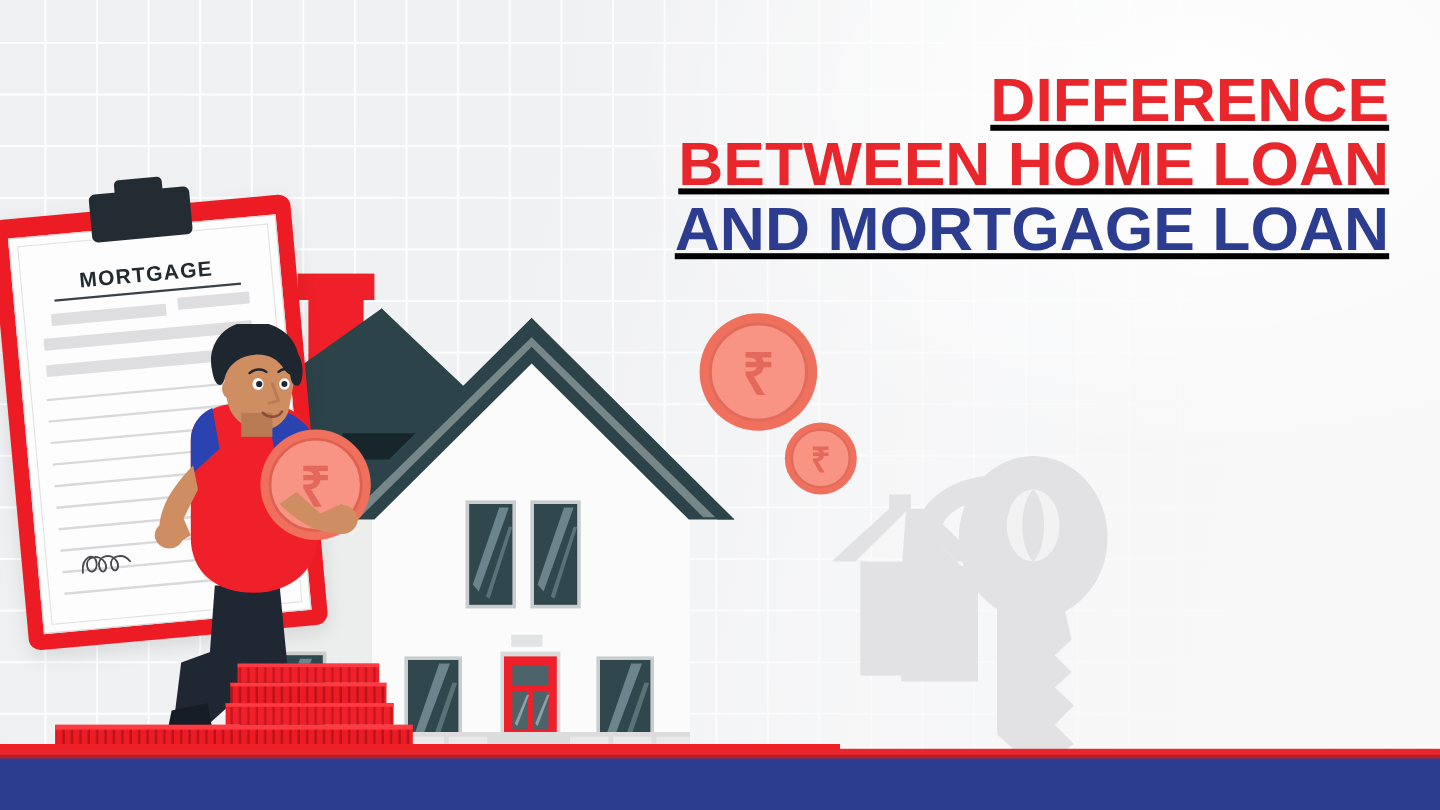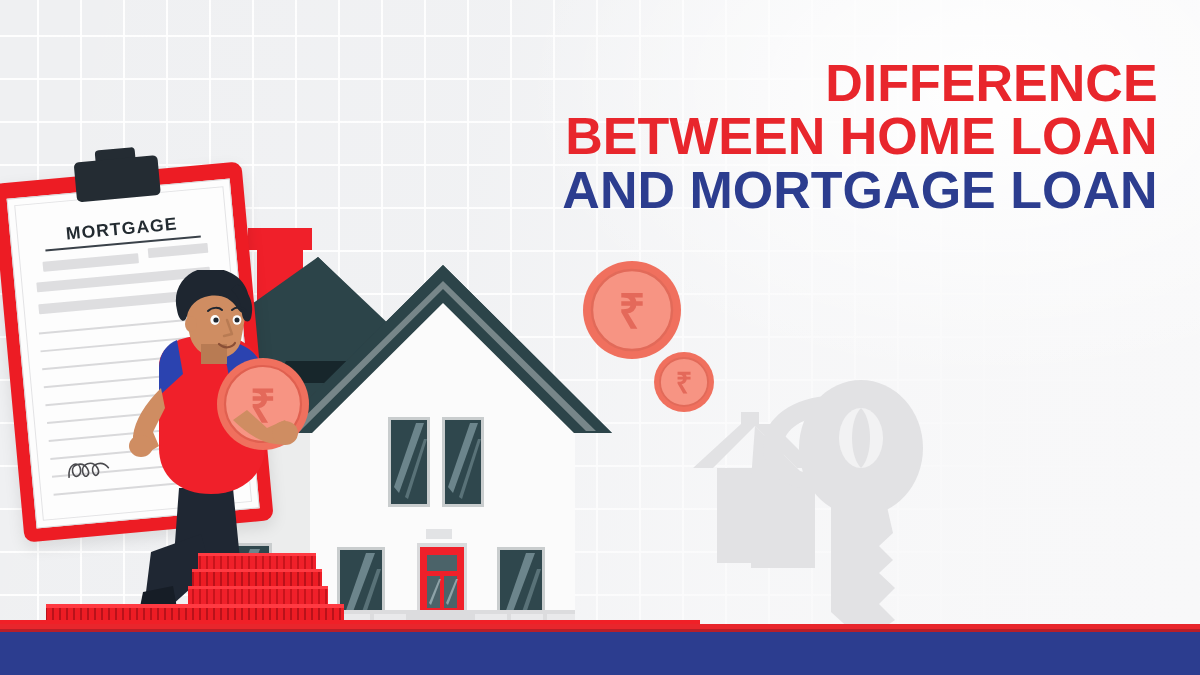--- a/index.html
+++ b/index.html
@@ -39,20 +39,21 @@
     position:absolute;right:-60px;top:-120px;width:760px;height:520px;
     background:radial-gradient(ellipse at 65% 40%, rgba(255,255,255,.95) 0%, rgba(255,255,255,0) 68%);
   }
 
   
   .title-block{
     position:absolute;right:42px;top:60px;
     text-align:right;
     line-height:.96;
     letter-spacing:-0.5px;
+    text-decoration:underline;
   }
   .title-line{
     display:block;
     font-weight:700;
     font-size:51px;
     letter-spacing:0px;
     white-space:nowrap;
     transform:scaleX(1.02);
     transform-origin:right center;
   }

